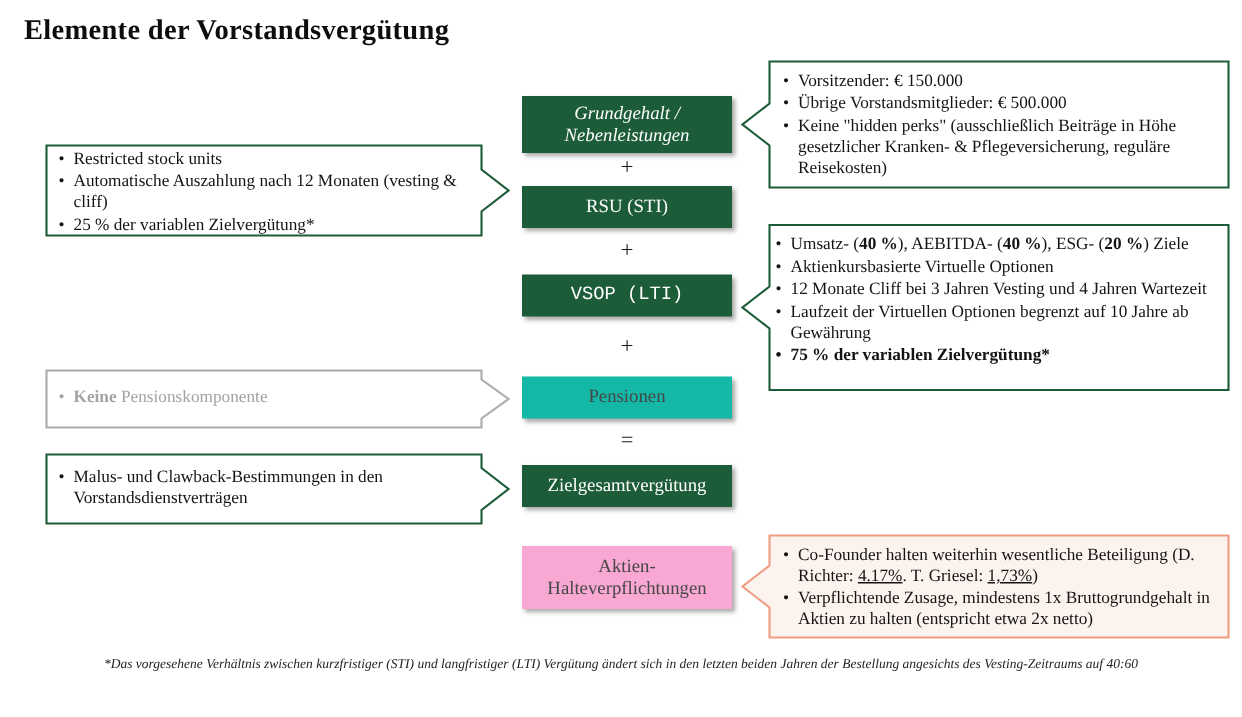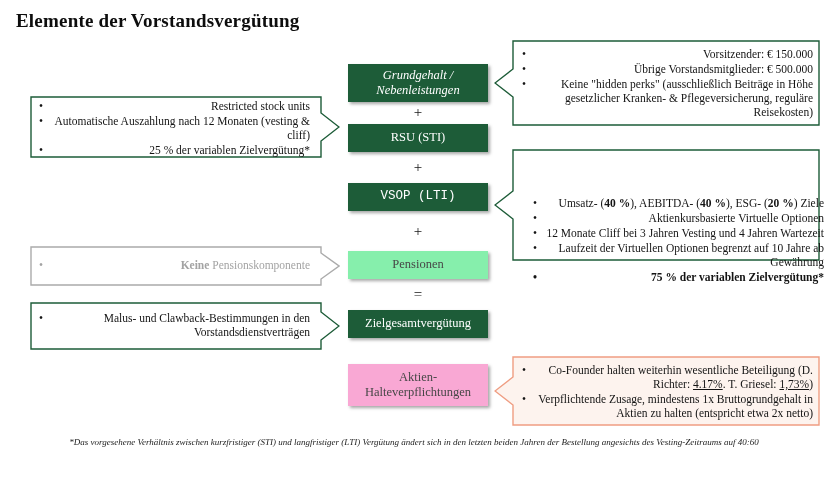--- a/index.html
+++ b/index.html
@@ -1,25 +1,25 @@
 <!DOCTYPE html>
 <html><head>
 <meta charset="utf-8">
 <style>
   html,body{margin:0;padding:0;background:#ffffff;}
   .canvas{position:relative;width:828px;height:478px;background:#ffffff;font-family:"Liberation Serif",serif;overflow:hidden;}
   .title{position:absolute;left:16px;top:10px;font-size:19px;font-weight:bold;color:#0d0d0d;letter-spacing:.2px;}
   .cbox{position:absolute;left:348px;width:140px;box-sizing:border-box;display:flex;align-items:center;justify-content:center;text-align:center;font-size:12.5px;line-height:1.22;padding:2px 8px;box-shadow:2px 2px 3px rgba(0,0,0,.35);}
   .cbox.green{background:#1d5c38;color:#ffffff;}
-  .cbox.grayfill{background:#86efac;color:#474747;}
+  .cbox.grayfill{background:#14b8a6;color:#474747;}
   .cbox.salmonfill{background:#f9a8d4;color:#474747;}
   .op{position:absolute;left:348px;width:140px;text-align:center;font-size:15px;color:#141414;}
   .callout{position:absolute;}
   .callout svg{position:absolute;left:0;top:0;display:block;}
-  .content{position:absolute;z-index:2;text-align:right;}
+  .content{position:absolute;z-index:2;}
   ul.blist{margin:0;padding:0;list-style:none;}
   ul.blist li{position:relative;padding-left:11px;font-size:11.5px;line-height:14px;color:#141414;margin:0 0 1px 0;}
   ul.blist li::before{content:"\2022";position:absolute;left:1px;top:0;}
   ul.blist.graytext li{color:#a3a3a3;}
   .u{text-decoration:underline;}
   li.bold, .bold{font-weight:bold;}
   .footnote{position:absolute;left:0;top:437px;width:828px;text-align:center;font-size:9px;font-style:italic;color:#222222;}
 </style>
 </head>
 <body>
@@ -101,21 +101,21 @@
         <li>Übrige Vorstandsmitglieder: € 500.000</li>
         <li>Keine "hidden perks" (ausschließlich Beiträge in Höhe gesetzlicher Kranken- &amp; Pflegeversicherung, reguläre Reisekosten)</li>
       </ul>
     </div>
   </div>
 
   <div class="callout" style="left:494px;top:149px;width:326px;height:112px;">
     <svg width="326" height="112" viewBox="0 0 326 112">
       <polygon points="19,1 325,1 325,111 19,111 19,70 1,56 19,42" fill="#ffffff" stroke="#1d5c38" stroke-width="1.4"></polygon>
     </svg>
-    <div class="content" style="left:38px;top:7px;width:292px;margin-top:40px;">
+    <div class="content" style="left:22px;top:7px;width:292px;">
       <ul class="blist">
         <li><span>Umsatz- (</span><b class="bold">40 %</b><span>), AEBITDA- (</span><b class="bold">40 %</b><span>), ESG- (</span><b class="bold">20 %</b><span>) Ziele</span></li>
         <li>Aktienkursbasierte Virtuelle Optionen</li>
         <li>12 Monate Cliff bei 3 Jahren Vesting und 4 Jahren Wartezeit</li>
         <li>Laufzeit der Virtuellen Optionen begrenzt auf 10 Jahre ab Gewährung</li>
         <li class="bold">75 % der variablen Zielvergütung*</li>
       </ul>
     </div>
   </div>
 

